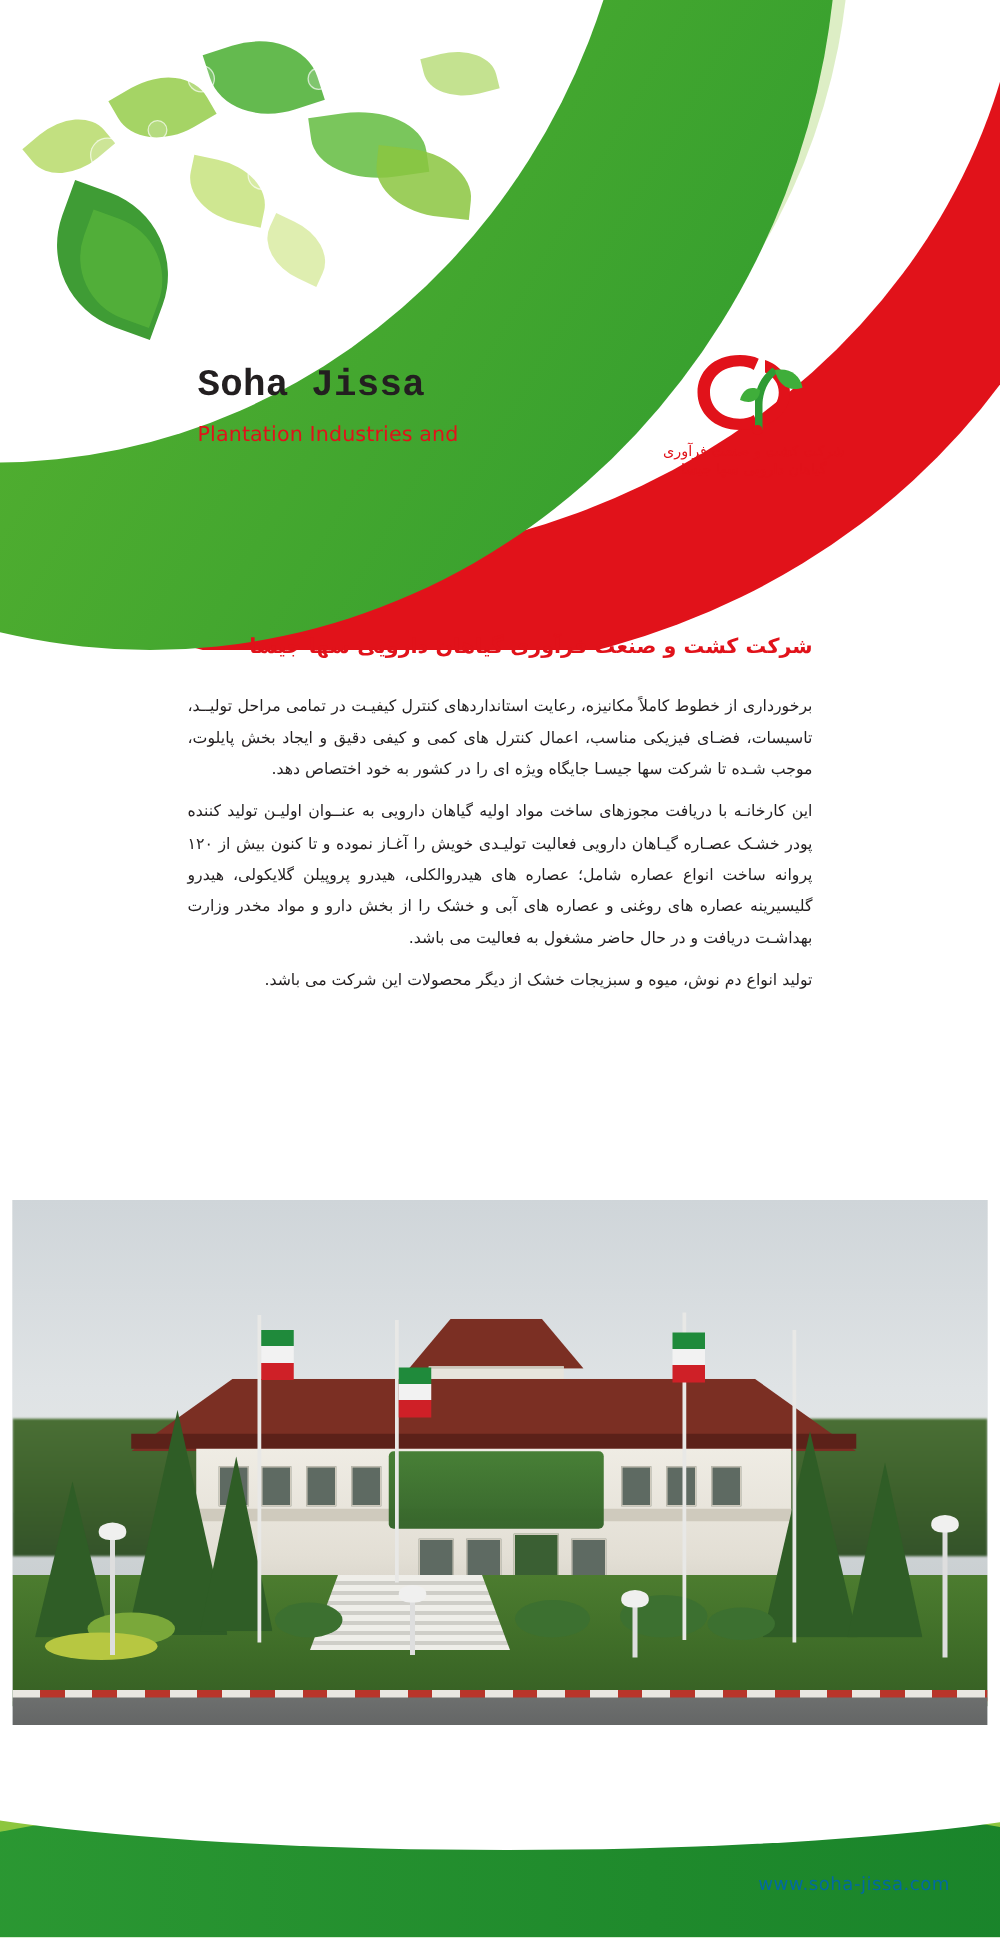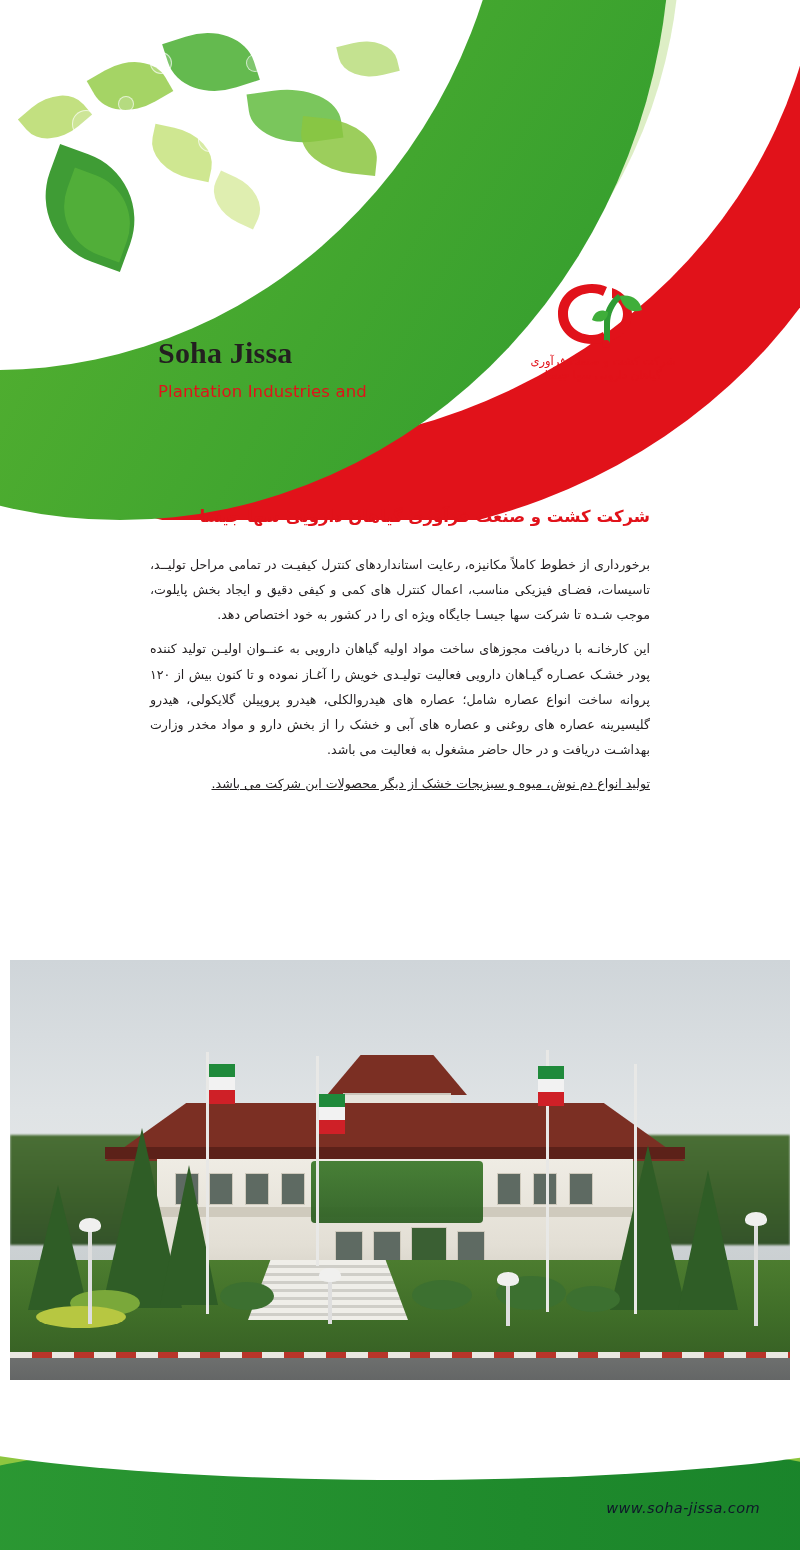--- a/index.html
+++ b/index.html
@@ -96,27 +96,26 @@
   }
 
   
   .brand {
     position: absolute;
     left: 158px;
     top: 292px;
     width: 420px;
   }
   .brand-name {
-    font-family: Liberation Serif, serif;
+    font-family: Liberation Mono, monospace;
     font-size: 30px;
     font-weight: bold;
     color: #231f20;
     letter-spacing: 0.2px;
     line-height: 1.15;
-    margin-top: 44px;
   }
   .brand-sub {
     margin-top: 9px;
     font-family: "DejaVu Sans", sans-serif;
     font-size: 16.5px;
     color: #e1121a;
     line-height: 1.45;
     letter-spacing: 0.1px;
   }
 
@@ -166,21 +165,20 @@
   }
   .content p {
     margin: 0 0 9px 0;
     font-size: 12.6px;
     line-height: 2.0;
     color: #231f20;
     text-align: justify;
   }
   .content p.last {
     text-align: right;
-    text-decoration: underline;
   }
 
   
   .photo {
     position: absolute;
     left: 10px;
     top: 960px;
     width: 780px;
     height: 470px;
     overflow: hidden;
@@ -380,24 +378,23 @@
     width: 1180px;
     height: 46px;
     border-radius: 50%;
     background: rgba(255,255,255,0.55);
   }
   .website {
     position: absolute;
     right: 40px;
     top: 1500px;
     font-size: 14.5px;
-    color: #0f172a;
+    color: #0369a1;
     letter-spacing: 0.4px;
     font-family: "DejaVu Sans", sans-serif;
-    font-style: italic;
   }
 </style>
 </head>
 <body>
 
 <div class="page">
 
   <div class="top-art">
     <div class="red-swoosh"></div>
     <div class="red-swoosh-inner"></div>

